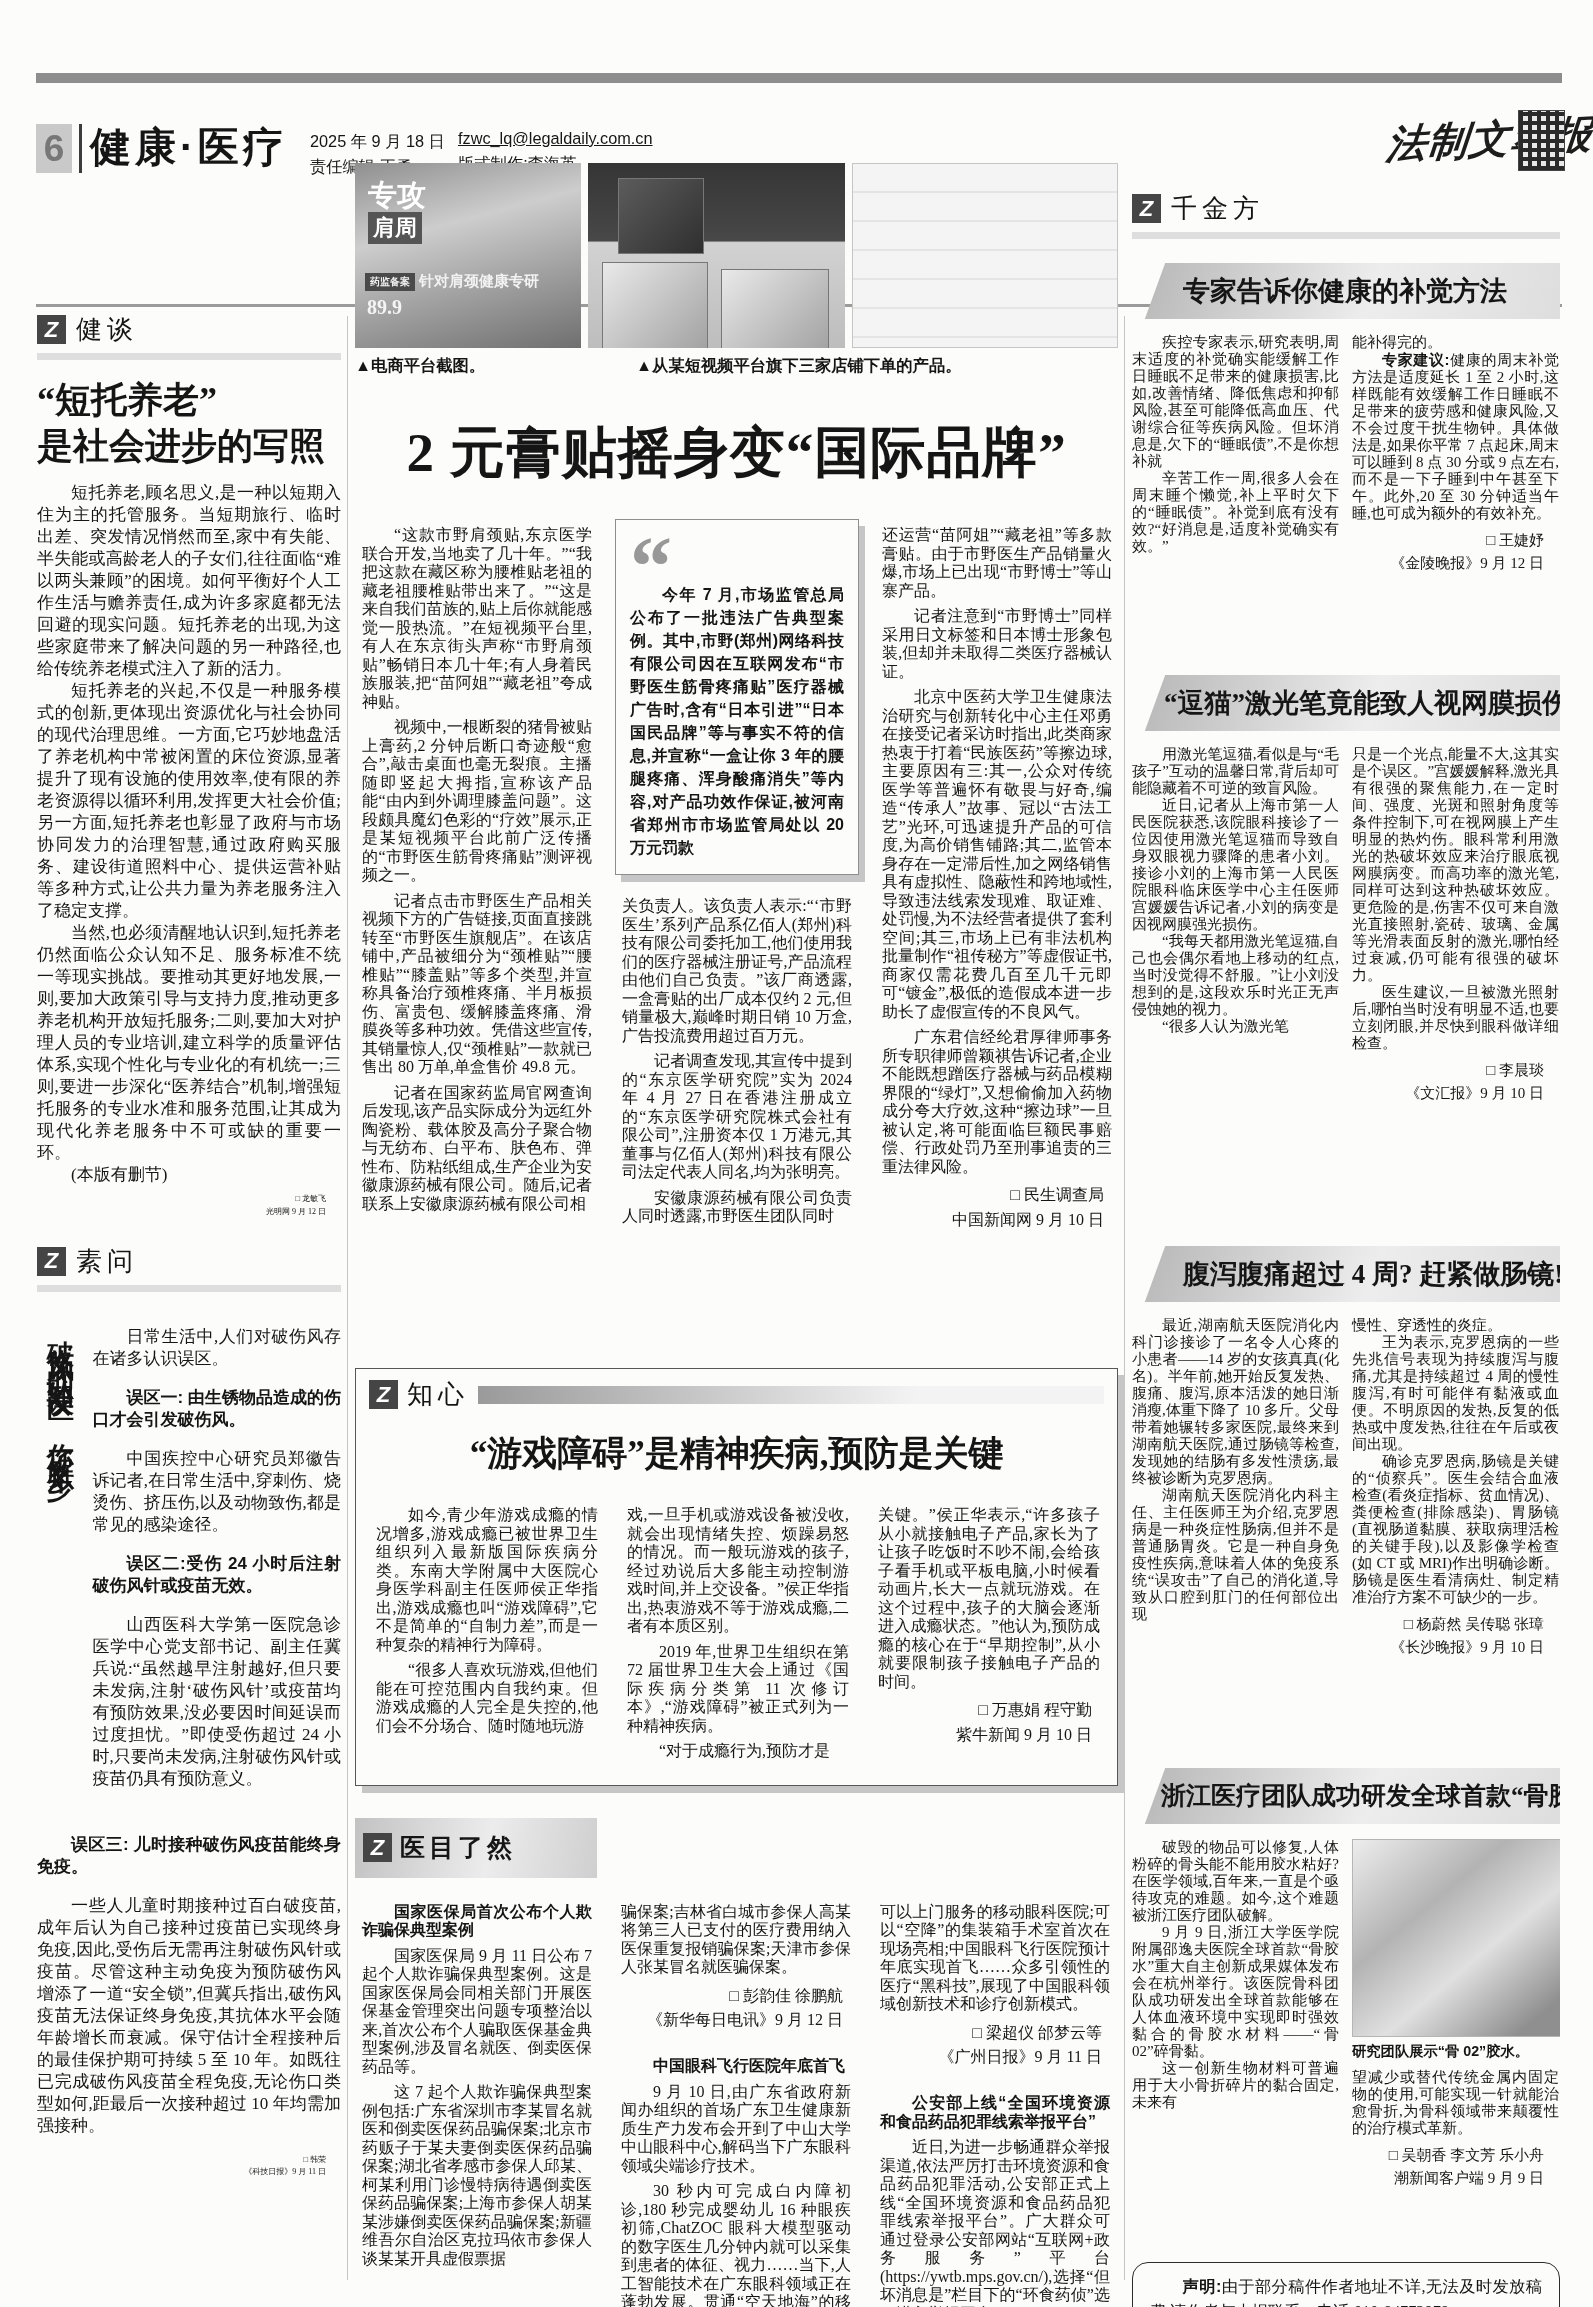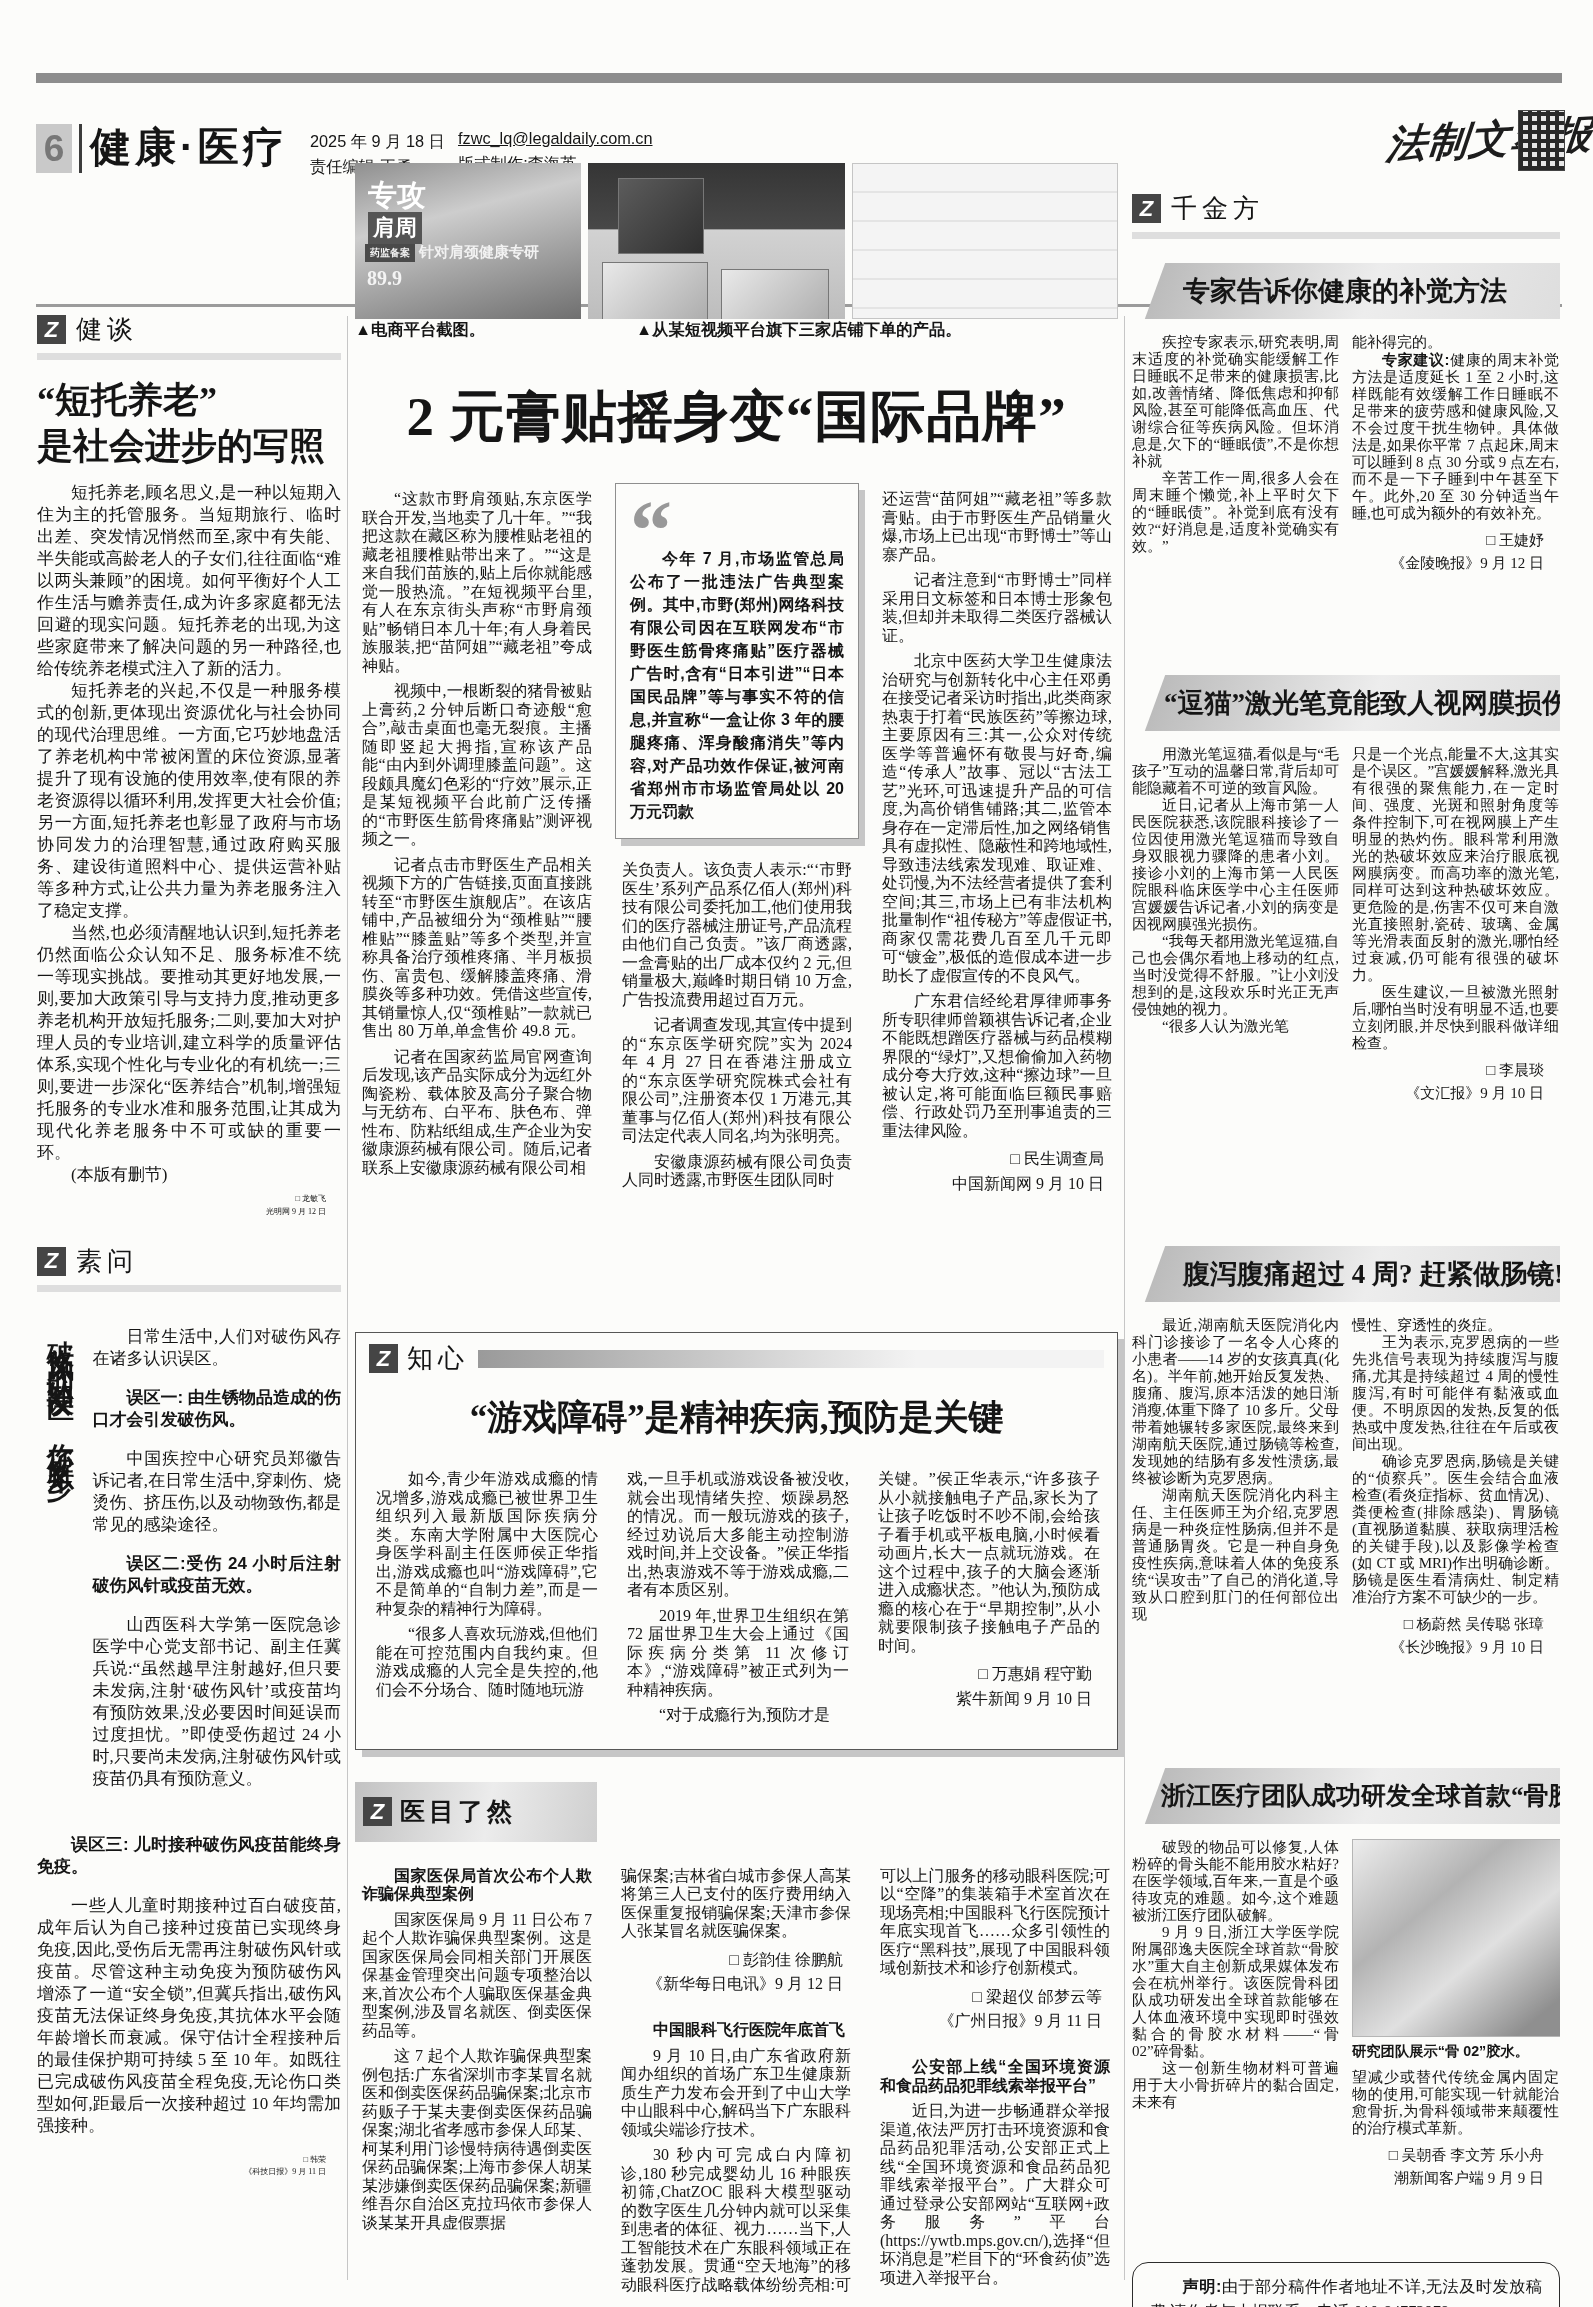--- a/index.html
+++ b/index.html
@@ -48,35 +48,35 @@
   .lt-body p{margin:0;}
   #suwen-head{margin-top:26px;}
   .suwen-flex{display:flex;gap:13px;margin-top:17px;}
   .v-title{writing-mode:vertical-rl;text-orientation:upright;font-size:27px;font-weight:900;
            letter-spacing:8px;line-height:1.2;height:498px;padding:10px 3px 0 7px;flex:0 0 auto;}
   .suwen-narrow{flex:1;font-size:17px;line-height:22px;}
   .suwen-full{font-size:17px;line-height:22px;margin-top:2px;}
   .hei-b{font-weight:bold;font-family:"Liberation Sans","DejaVu Sans",sans-serif;}
 
   
-  .photos{display:flex;gap:7px;height:156px;}
+  .photos{display:flex;gap:7px;height:185px;}
   .ph{position:relative;overflow:hidden;flex:0 0 auto;}
   #ph-a{width:226px;background:linear-gradient(165deg,#8f8f8f,#cdcdcd 35%,#a8a8a8 60%,#6f6f6f);}
   #ph-a .ov1{position:absolute;left:13px;top:13px;color:#fff;font-size:29px;font-weight:900;}
   #ph-a .ov2{position:absolute;left:13px;top:49px;color:#fff;font-size:22px;font-weight:900;
              background:#555;padding:1px 5px;}
   #ph-a .ov3{position:absolute;left:10px;bottom:57px;color:#eee;font-size:10px;font-weight:bold;
              background:#4a4a4a;padding:2px 5px;}
   #ph-a .ov4{position:absolute;left:64px;bottom:57px;color:#f2f2f2;font-size:15px;font-weight:bold;}
   #ph-a .ov5{position:absolute;left:12px;bottom:29px;color:#f4f4f4;font-size:20px;font-weight:bold;}
   #ph-b{width:257px;background:linear-gradient(180deg,#353535 0%,#484848 42%,#d2d2d2 43%,#bdbdbd 100%);}
   .prod{position:absolute;background:linear-gradient(135deg,#e9e9e9,#9d9d9d);border:1px solid #777;}
   #ph-c{flex:1 1 auto;border:1px solid #c5c5c5;
         background:repeating-linear-gradient(180deg,#f4f4f4 0 27px,#e4e4e4 27px 29px);}
-  .captions{position:relative;height:28px;font-size:16.3px;font-weight:bold;
+  .captions{position:relative;height:28px;margin-top:7px;font-size:16.3px;font-weight:bold;
             font-family:"Liberation Sans",sans-serif;}
   #cap1{position:absolute;left:0;top:0;}
   #cap2{position:absolute;left:281px;top:0;}
   .main-headline{font-size:55px;font-weight:900;text-align:center;letter-spacing:1px;margin:33px 0 29px;}
   .main-cols{display:flex;gap:16px;height:821px;overflow:hidden;}
   .mcol{width:244px;flex:0 0 auto;font-size:16px;line-height:18.5px;}
   .mcol p{margin:7px;}
   .quote-box{border:1px solid #8e8e8e;box-shadow:6px 7px 0 #c6c6c6;padding:5px 14px 15px;margin-bottom:22px;}
   .quote-mark{font-size:84px;line-height:1;height:58px;color:#989898;font-weight:bold;overflow:hidden;}
   .quote-text{font-weight:bold;font-family:"Liberation Sans","DejaVu Sans",sans-serif;

